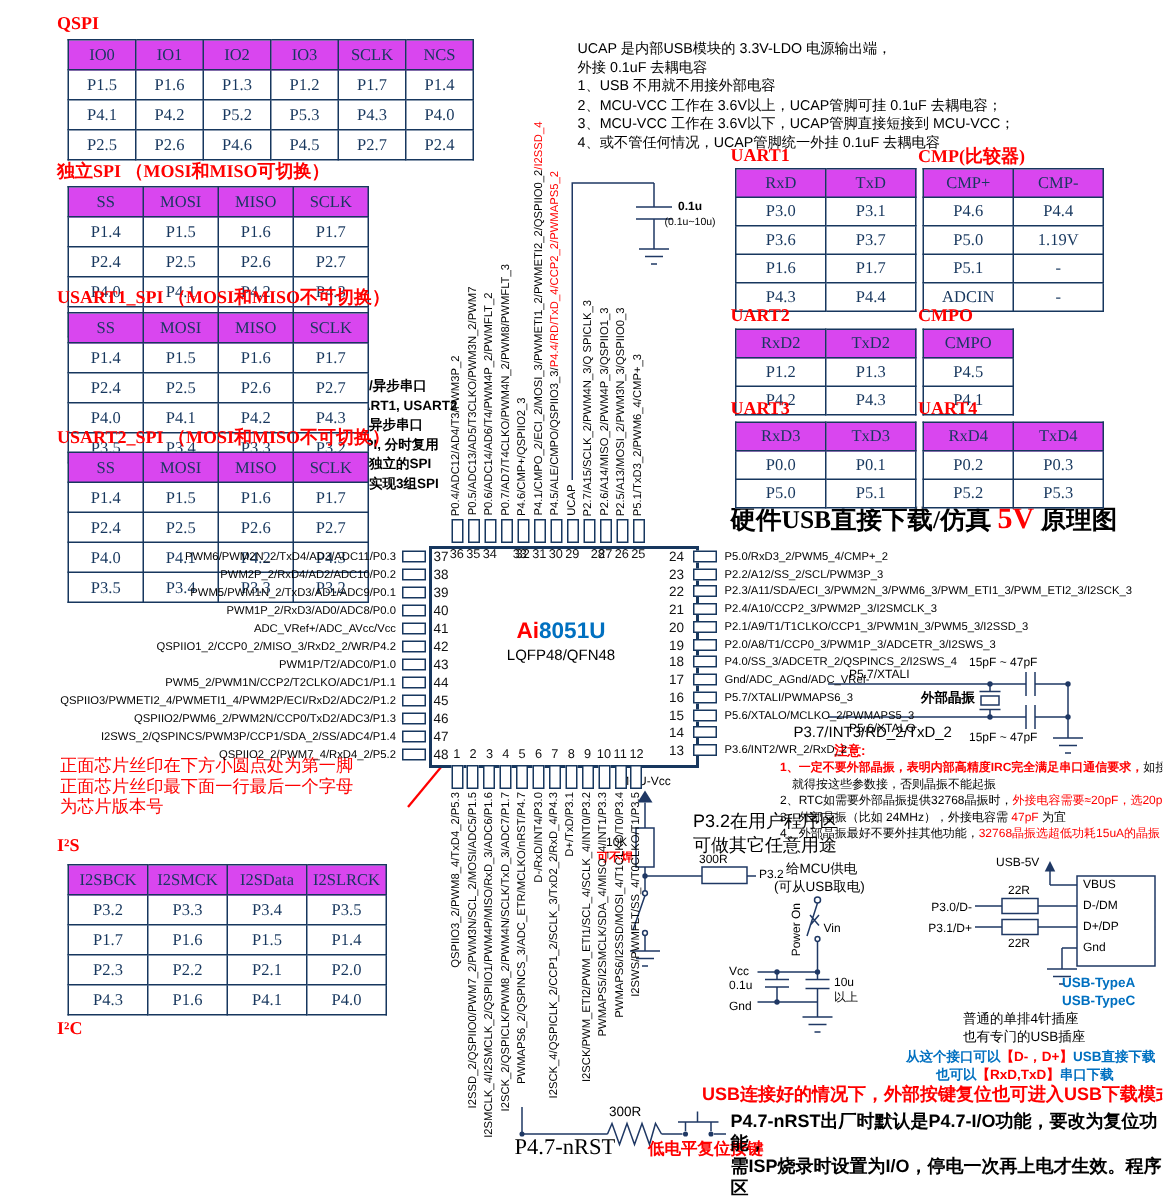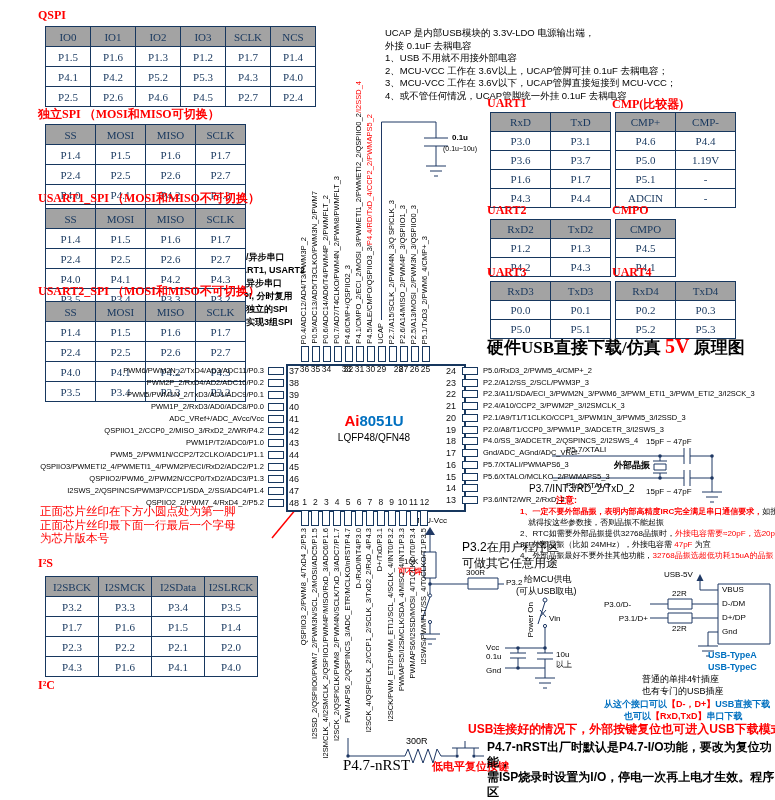--- a/index.html
+++ b/index.html
@@ -2,21 +2,21 @@
 <html><head>
 <meta charset="utf-8">
 <style>
   html,body{margin:0;padding:0;background:#fff;}
   #root{position:relative;width:775px;height:800px;background:#fff;overflow:hidden;
         font-family:"Liberation Sans",sans-serif;}
   svg{position:absolute;left:0;top:0;pointer-events:none;}
   .ttl{position:absolute;color:#ff0000;font:bold 12px "Liberation Serif",serif;white-space:nowrap;}
   .ptable{position:absolute;border-collapse:collapse;font:11px "Liberation Serif",serif;color:#17375e;background:#fff;}
   .ptable td,.ptable th{border:1px solid #17375e;text-align:center;padding:0 2px;font-weight:normal;}
-  .ptable th{background:#a3a3a3;}
+  .ptable th{background:#d946ef;}
   .lb{position:absolute;font:8px/1.25 "Liberation Sans",sans-serif;color:#000;white-space:nowrap;}
   .vlabel{position:absolute;writing-mode:vertical-rl;transform:rotate(180deg);
           font:7.5px/10px "Liberation Sans",sans-serif;white-space:nowrap;width:10px;color:#000;}
   .pin-sq{position:absolute;border:1px solid #17375e;background:#fff;}
   .pin-num{position:absolute;font:9px "Liberation Sans",sans-serif;color:#111;}
   .chip-body{position:absolute;left:286px;top:364px;width:176px;height:144px;border:2px solid #17375e;background:#fff;}
   .red{color:#ff0000;}.blue{color:#0070c0;}.b{font-weight:bold;}
   .pre{white-space:pre-line;}
   .f7{font-size:7px;}.f8{font-size:8px;}.f9{font-size:9px;}
   .f11{font-size:11px;}.f12{font-size:12px;}
@@ -139,21 +139,21 @@
   <div class="lb" style="left:549px;top:614px;">Vin</div>
   <div class="lb" style="left:486px;top:643px;">Vcc</div>
   <div class="lb" style="left:486px;top:652px;">0.1u</div>
   <div class="lb" style="left:556px;top:650px;">10u</div>
   <div class="lb" style="left:556px;top:660px;">以上</div>
   <div class="lb" style="left:486px;top:666px;">Gnd</div>
 
   <div class="lb" style="left:664px;top:570px;">USB-5V</div>
   <div class="lb" style="left:672px;top:589px;">22R</div>
   <div class="lb" style="left:672px;top:624px;">22R</div>
-  <div class="lb" style="left:604px;top:600px;width:44px;text-align:left;">P3.0/D-</div>
+  <div class="lb" style="left:604px;top:600px;width:44px;text-align:right;">P3.0/D-</div>
   <div class="lb" style="left:604px;top:614px;width:44px;text-align:right;">P3.1/D+</div>
   <div class="lb" style="left:722px;top:585px;">VBUS</div>
   <div class="lb" style="left:722px;top:599px;">D-/DM</div>
   <div class="lb" style="left:722px;top:613px;">D+/DP</div>
   <div class="lb" style="left:722px;top:627px;">Gnd</div>
   <div class="lb blue b f9" style="left:708px;top:650px;">USB-TypeA</div>
   <div class="lb blue b f9" style="left:708px;top:662px;">USB-TypeC</div>
   <div class="lb f9" style="left:642px;top:674px;">普通的单排4针插座</div>
   <div class="lb f9" style="left:642px;top:686px;">也有专门的USB插座</div>
   <div class="lb b f9" style="left:604px;top:699px;"><span class="blue">从这个接口可以</span><span class="red">【D-，D+】</span><span class="blue">USB直接下载</span></div>

